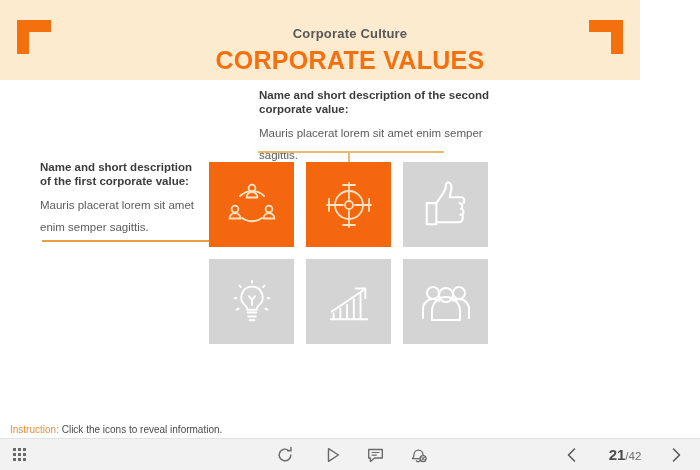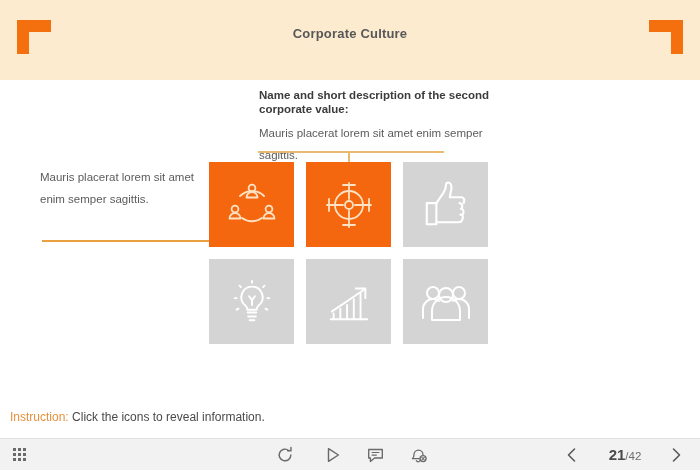--- a/index.html
+++ b/index.html
@@ -11,21 +11,21 @@
   }
   #slide {
     position: relative;
     width: 700px; height: 470px;
     background: #ffffff;
   }
 
   
   #header {
     position: absolute; left: 0; top: 0;
-    width: 700px; height: 80px;
+    width: 640px; height: 80px;
     background: #fdebcf;
   }
   .corner {
     position: absolute; top: 20px;
     width: 34px; height: 34px;
   }
   .corner.left  { left: 17px; }
   .corner.right { right: 17px; }
   .corner .bar-h {
     position: absolute; top: 0; width: 34px; height: 12px;
@@ -95,22 +95,22 @@
     display: flex; align-items: center; justify-content: center;
     background: #d4d4d4;
   }
   .tile.active { background: #f4670f; }
   .tile svg { display: block; }
   .tile.active svg { stroke: #fde3c4; }
   .tile:not(.active) svg { stroke: #ffffff; }
 
   
   #instruction {
-    position: absolute; left: 10px; top: 410px;
-    font-size: 12px; color: #4a4a4a;
+    position: absolute; left: 10px; top: 424px;
+    font-size: 10px; color: #4a4a4a;
   }
   #instruction .label { color: #e8913c; }
 
   
   #bottombar {
     position: absolute; left: 0; top: 438px;
     width: 700px; height: 32px;
     background: #f2f2f2;
     border-top: 1px solid #e2e2e2;
   }
@@ -146,30 +146,32 @@
   <div id="header">
     <div class="corner left">
       <div class="bar-h"></div>
         <div class="bar-v"></div>
     </div>
     <div class="corner right">
       <div class="bar-h"></div>
         <div class="bar-v"></div>
     </div>
     <div id="eyebrow">Corporate Culture</div>
+    <div id="maintitle">CORPORATE VALUES</div>
   </div>
 
   <div id="callout-top">
     <div class="callout-title">Name and short description of the second corporate value:</div>
     <div class="callout-body">Mauris placerat lorem sit amet enim semper sagittis.</div>
   </div>
   <div id="conn-top-h"></div>
   <div id="conn-top-v"></div>
 
   <div id="callout-left">
+    <div class="callout-title">Name and short description of the first corporate value:</div>
     <div class="callout-body">Mauris placerat lorem sit amet enim semper sagittis.</div>
   </div>
   <div id="conn-left-h"></div>
 
   <div id="grid">
 
     <div class="tile active">
       <span>
         <svg width="52" height="52" viewBox="0 0 52 52" fill="none" stroke-width="1.8" stroke-linecap="round" stroke-linejoin="round">
           <path d="M14 17 A17 17 0 0 1 38 17"></path>

